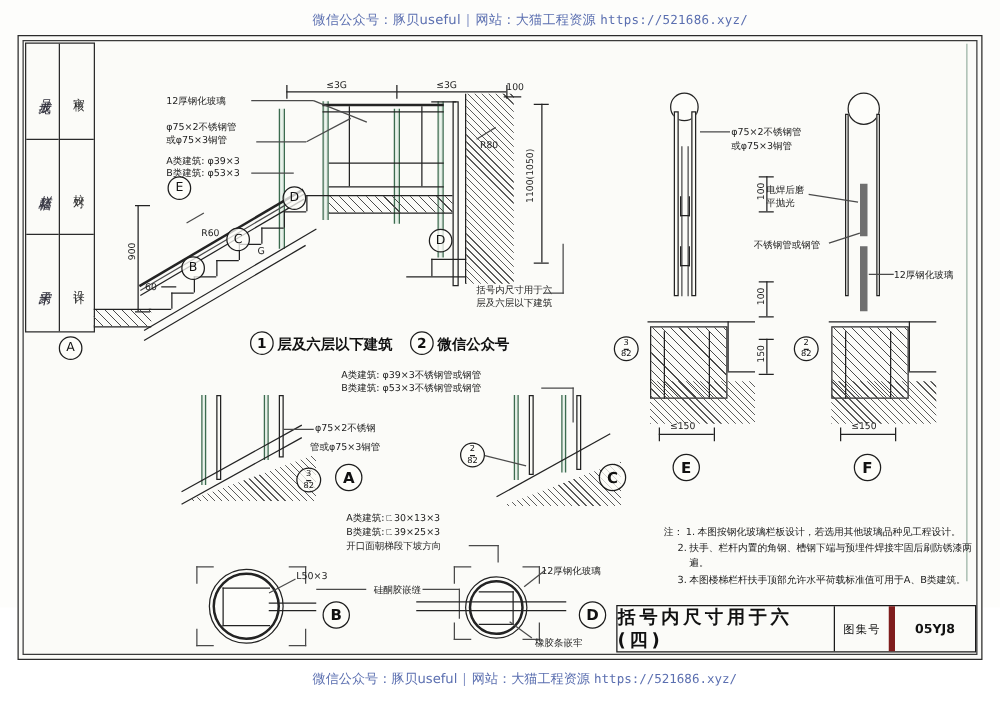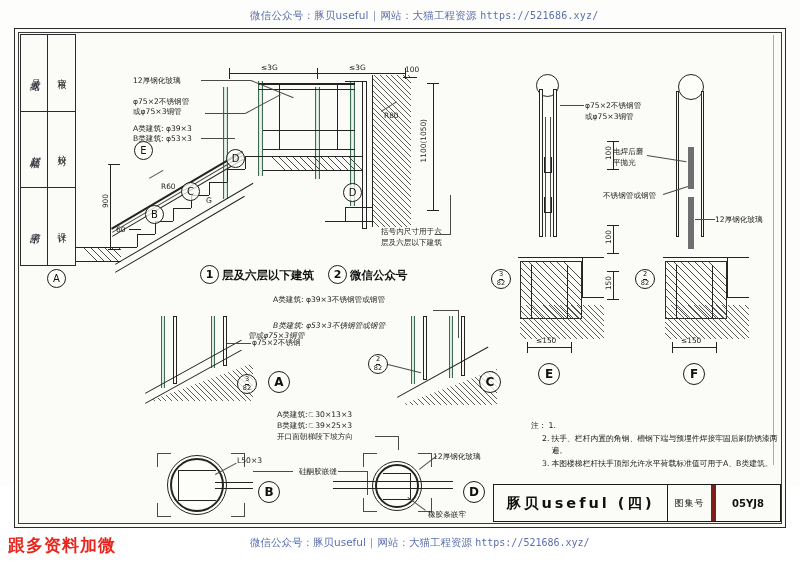--- a/index.html
+++ b/index.html
@@ -209,21 +209,20 @@
   <div class="wm-top">
     <span>微信公众号：豚贝useful</span><span class="sep">|</span><span>网站：大猫工程资源</span>
     <span class="url">https://521686.xyz/</span>
   </div>
 
   <div class="wm-bot">
     <span>微信公众号：豚贝useful</span><span class="sep">|</span><span>网站：大猫工程资源</span>
     <span class="url">https://521686.xyz/</span>
   </div>
 
-  <div class="promo">跟多资料加微</div>
 
   <div id="sheet">
     <div id="sheet-inner"></div>
 
     <div id="signblock">
       <div class="sign-col">
         <div class="sign-cell script">吴成龙</div>
         <div class="sign-cell script">赵新福</div>
         <div class="sign-cell script">宋子昂</div>
       </div>
@@ -359,34 +358,34 @@
     <div class="bub num" style="left:185px;top:236px;">
       <span>1</span>
     </div>
     <div class="figtitle" style="left:207px;top:239px;">层及六层以下建筑</div>
     <div class="bub num" style="left:313px;top:236px;">
       <span>2</span>
     </div>
     <div class="figtitle" style="left:335px;top:239px;">微信公众号</div>
 
     <div class="lbl" style="left:258px;top:266px;">A类建筑: φ39×3不锈钢管或钢管</div>
-    <div class="lbl" style="left:258px;top:292px;font-style:italic;">B类建筑: φ53×3不锈钢管或钢管</div>
+    <div class="lbl" style="left:258px;top:277px;">B类建筑: φ53×3不锈钢管或钢管</div>
     <div class="ln thin" style="left:418px;top:281px;width:26px;height:.8px;"></div>
     <div class="ln thin" style="left:443px;top:281px;width:.8px;height:28px;"></div>
 
     <div class="glasscol" style="left:146px;top:287px;width:4px;height:72px;"></div>
     <div class="glasscol" style="left:196px;top:287px;width:4px;height:52px;"></div>
     <div class="pipe" style="left:158px;top:287px;width:4px;height:68px;"></div>
     <div class="pipe" style="left:208px;top:287px;width:4px;height:50px;"></div>
     <div class="ln" style="left:130px;top:364px;width:110px;height:1.3px;transform:rotate(-29deg);transform-origin:0 0;"></div>
     <div class="ln" style="left:130px;top:374px;width:110px;height:1.1px;transform:rotate(-29deg);transform-origin:0 0;"></div>
     <div class="hatch" style="left:134px;top:330px;width:104px;height:42px;clip-path:polygon(0% 100%,100% 10%,100% 100%);"></div>
 
     <div class="lbl" style="left:237px;top:309px;">φ75×2不锈钢</div>
-    <div class="lbl" style="left:233px;top:302px;font-style:italic;">管或φ75×3铜管</div>
+    <div class="lbl" style="left:233px;top:324px;">管或φ75×3铜管</div>
     <div class="ln thin" style="left:212px;top:314px;width:24px;height:.8px;"></div>
 
     <div class="bub frac" style="left:222px;top:345px;">
       <span class="top">3</span>
       <span class="bot">82</span>
     </div>
     <div class="bub letter-big" style="left:253px;top:342px;">
       <span>A</span>
     </div>
 
@@ -552,33 +551,34 @@
       <span class="top">3</span>
       <span class="bot">82</span>
     </div>
 
     <div class="ln grn" style="left:758px;top:6px;width:1px;height:430px;opacity:.5;"></div>
 
     <div id="notes">
       <div class="nitem">
         <span class="nhead">注：</span>
         <span class="nidx">1.</span>
+        <span class="ntxt">本图按钢化玻璃栏板设计，若选用其他玻璃品种见工程设计。</span>
       </div>
       <div class="nitem" style="padding-left:11px;">
         <span class="nidx">2.</span>
         <span class="ntxt">扶手、栏杆内置的角钢、槽钢下端与预埋件焊接牢固后刷防锈漆两遍。</span>
       </div>
       <div class="nitem" style="padding-left:11px;">
         <span class="nidx">3.</span>
         <span class="ntxt">本图楼梯栏杆扶手顶部允许水平荷载标准值可用于A、B类建筑。</span>
       </div>
     </div>
 
     <div id="titleblock">
-      <div id="tb-name">豚贝useful (四)</div>
+      <div id="tb-name">括号内尺寸用于六 (四)</div>
       <div id="tb-meta">
         <div class="tb-row">
           <div class="tb-key">图集号</div>
           <div class="tb-val">05YJ8</div>
         </div>
       </div>
     </div>
 
   </div>
 </div>

